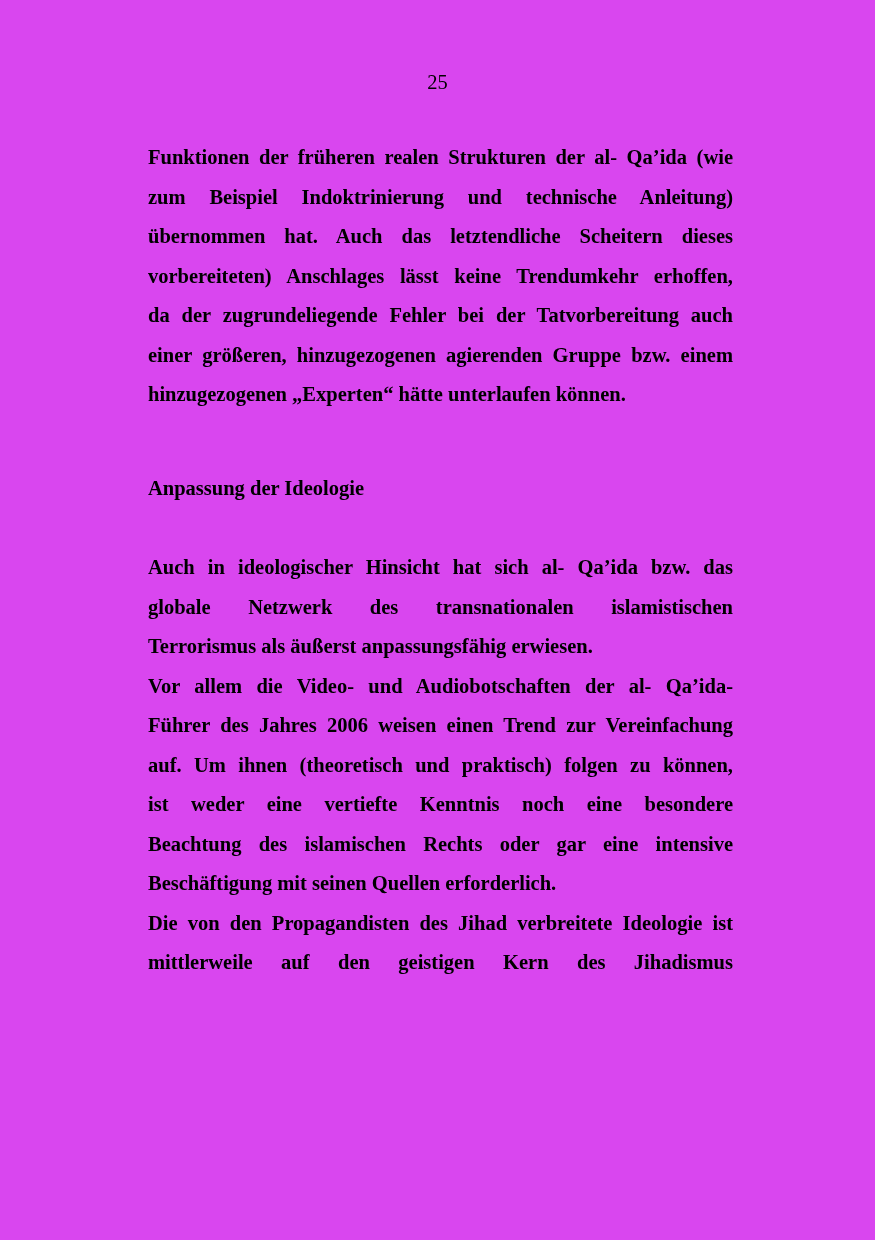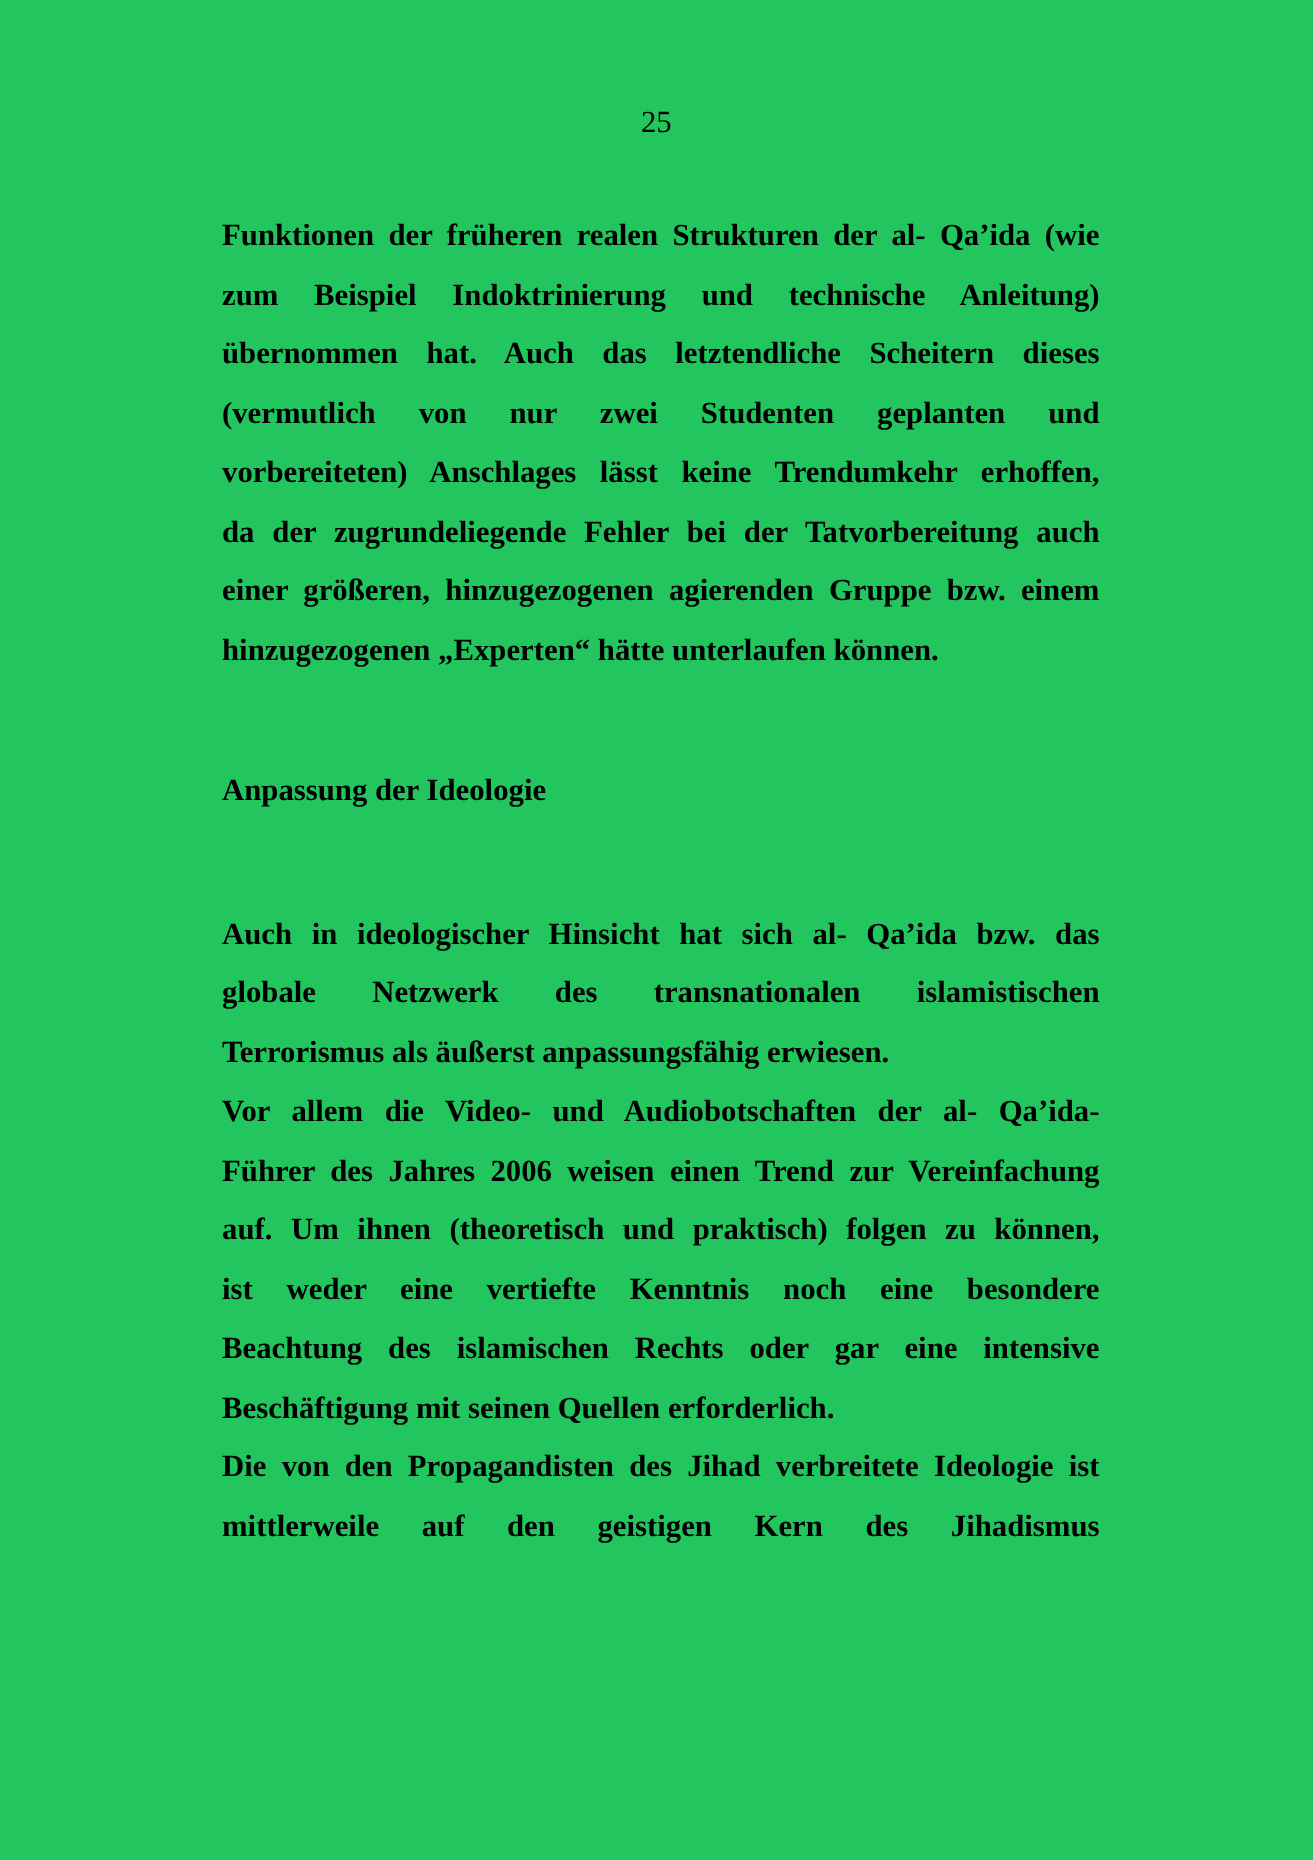--- a/index.html
+++ b/index.html
@@ -4,21 +4,21 @@
 <style>
   html, body {
     margin: 0;
     padding: 0;
     background: #ffffff;
   }
   .sheet {
     position: relative;
     width: 875px;
     height: 1240px;
-    background: #22c55e;
+    background: #d946ef;
     color: #000000;
     font-family: "Liberation Serif", "DejaVu Serif", serif;
     font-size: 20.5px;
     overflow: hidden;
   }
   .page-number {
     position: absolute;
     top: 63px;
     left: 0;
     width: 100%;
@@ -42,34 +42,33 @@
   }
   .line.final {
     text-align-last: left;
   }
   .heading {
     font-weight: bold;
     line-height: 39.5px;
     margin-top: 54px;
   }
   .heading + .paragraph {
-    margin-top: 56px;
+    margin-top: 40px;
   }
 </style>
 </head>
 <body>
 
 <div class="sheet">
   <div class="page-number">25</div>
   <div class="content">
       <div class="paragraph">
         <div class="line">Funktionen der früheren realen Strukturen der al- Qa’ida (wie</div>
         <div class="line">zum Beispiel Indoktrinierung und technische Anleitung)</div>
         <div class="line">übernommen hat. Auch das letztendliche Scheitern dieses</div>
-        <div class="line">(vermutlich von nur zwei Studenten geplanten und</div>
         <div class="line">vorbereiteten) Anschlages lässt keine Trendumkehr erhoffen,</div>
         <div class="line">da der zugrundeliegende Fehler bei der Tatvorbereitung auch</div>
         <div class="line">einer größeren, hinzugezogenen agierenden Gruppe bzw. einem</div>
         <div class="line final">hinzugezogenen „Experten“ hätte unterlaufen können.</div>
       </div>
       <div class="heading">Anpassung der Ideologie</div>
       <div class="paragraph">
         <div class="line">Auch in ideologischer Hinsicht hat sich al- Qa’ida bzw. das</div>
         <div class="line">globale Netzwerk des transnationalen islamistischen</div>
         <div class="line final">Terrorismus als äußerst anpassungsfähig erwiesen.</div>

